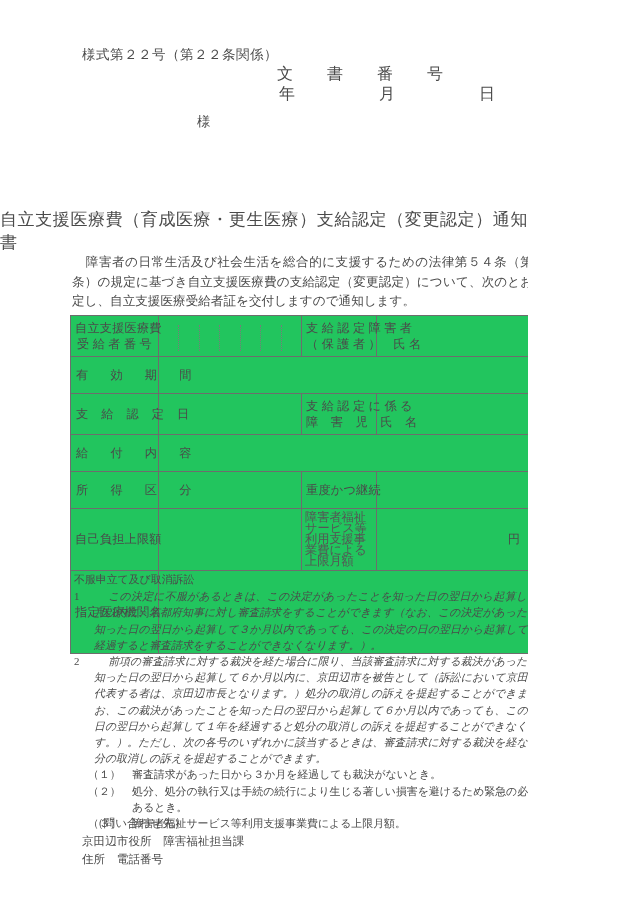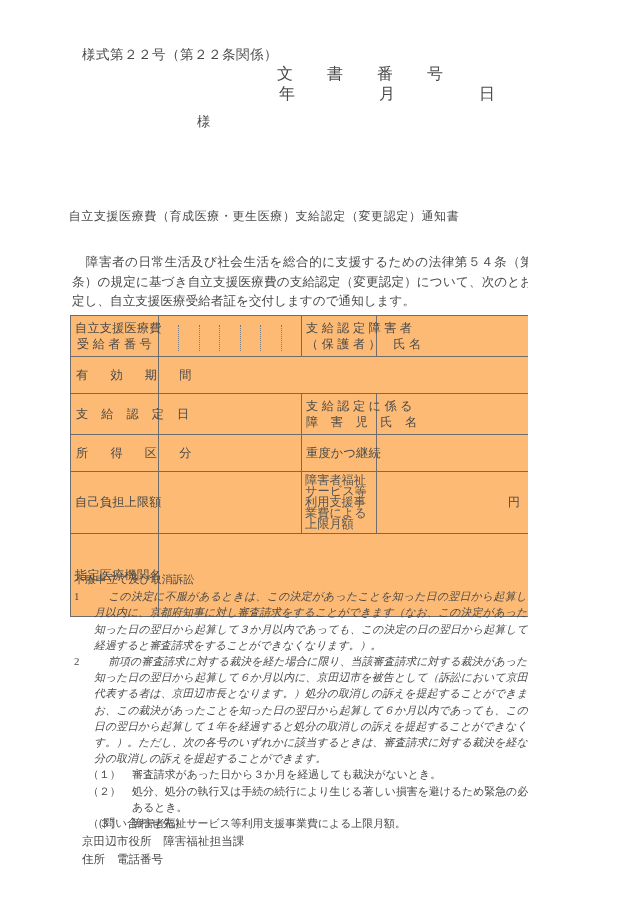--- a/index.html
+++ b/index.html
@@ -72,22 +72,21 @@
     line-height: 14px;
     vertical-align: 1px;
   }
 
   
   .doc-title {
     position: absolute;
     left: 0;
     right: 0;
     top: 208px;
-    text-align: center;
-    font-size: 12px;
+    font-size: 17px;
     letter-spacing: 0.6px;
   }
   .intro {
     position: absolute;
     left: 72px;
     top: 253px;
     width: 487px;
     font-size: 12.6px;
     line-height: 19.5px;
     text-align: justify;
@@ -102,21 +101,21 @@
     top: 315px;
     width: 490px;
     border-collapse: collapse;
     table-layout: fixed;
   }
   .tbl td {
     border: 1px solid #6d6d6d;
     font-size: 12.2px;
     padding: 0;
     vertical-align: middle;
-    background: #fdba74;
+    background: #22c55e;
   }
   .lbl {
     text-align: center;
     letter-spacing: 0.2px;
     line-height: 17px;
     padding: 2px 4px !important;
     white-space: nowrap;
   }
   .lbl-sp { letter-spacing: 5px; padding-left: 5px !important; }
   .lbl2 { line-height: 16px; }
@@ -263,20 +262,24 @@
       <tr>
         <td class="lbl lbl-sp h-a">支 給 認 定 日</td>
         <td class="val" colspan="2"></td>
         <td class="lbl lbl2">
           <div>支 給 認 定 に 係 る</div>
           <div>障　害　児　氏　名</div>
         </td>
         <td class="val"></td>
       </tr>
 
+      <tr>
+        <td class="lbl lbl-sp h-c">給　付　内　容</td>
+        <td class="val" colspan="4"></td>
+      </tr>
 
       <tr>
         <td class="lbl lbl-sp h-c">所　得　区　分</td>
         <td class="val" colspan="2"></td>
         <td class="lbl">重度かつ継続</td>
         <td class="val"></td>
       </tr>
 
       <tr>
         <td class="lbl h-c">自己負担上限額</td>

